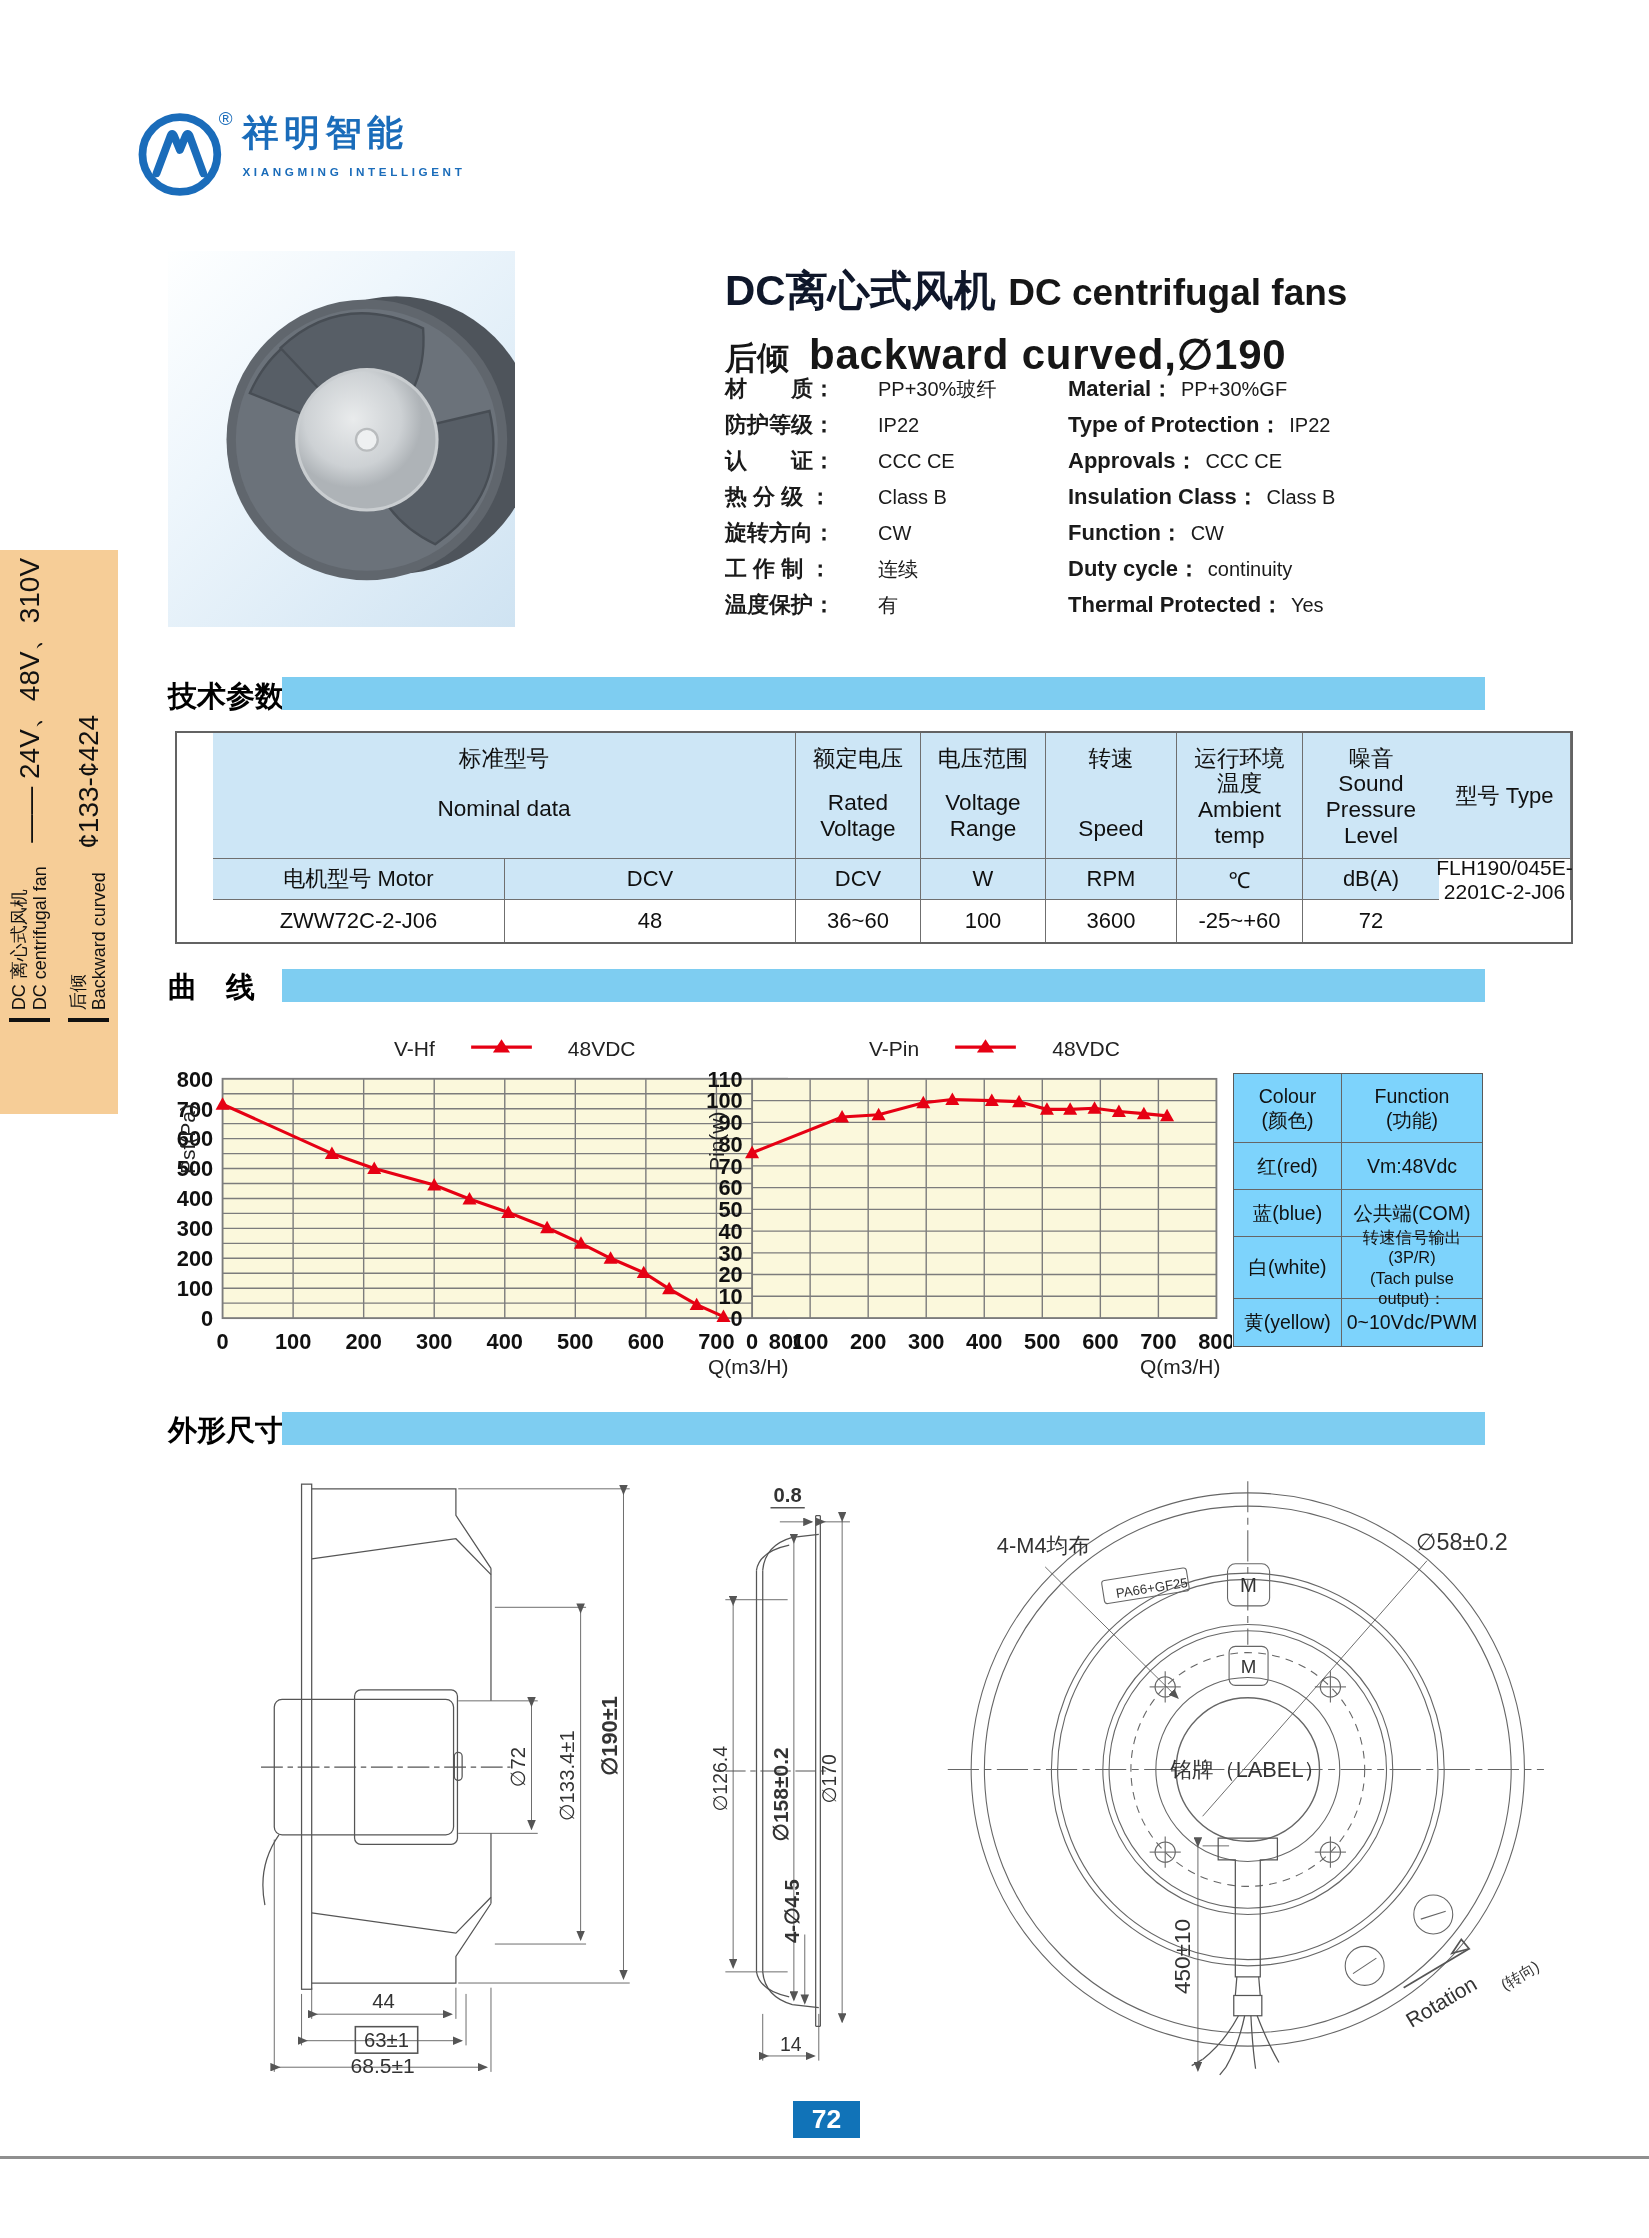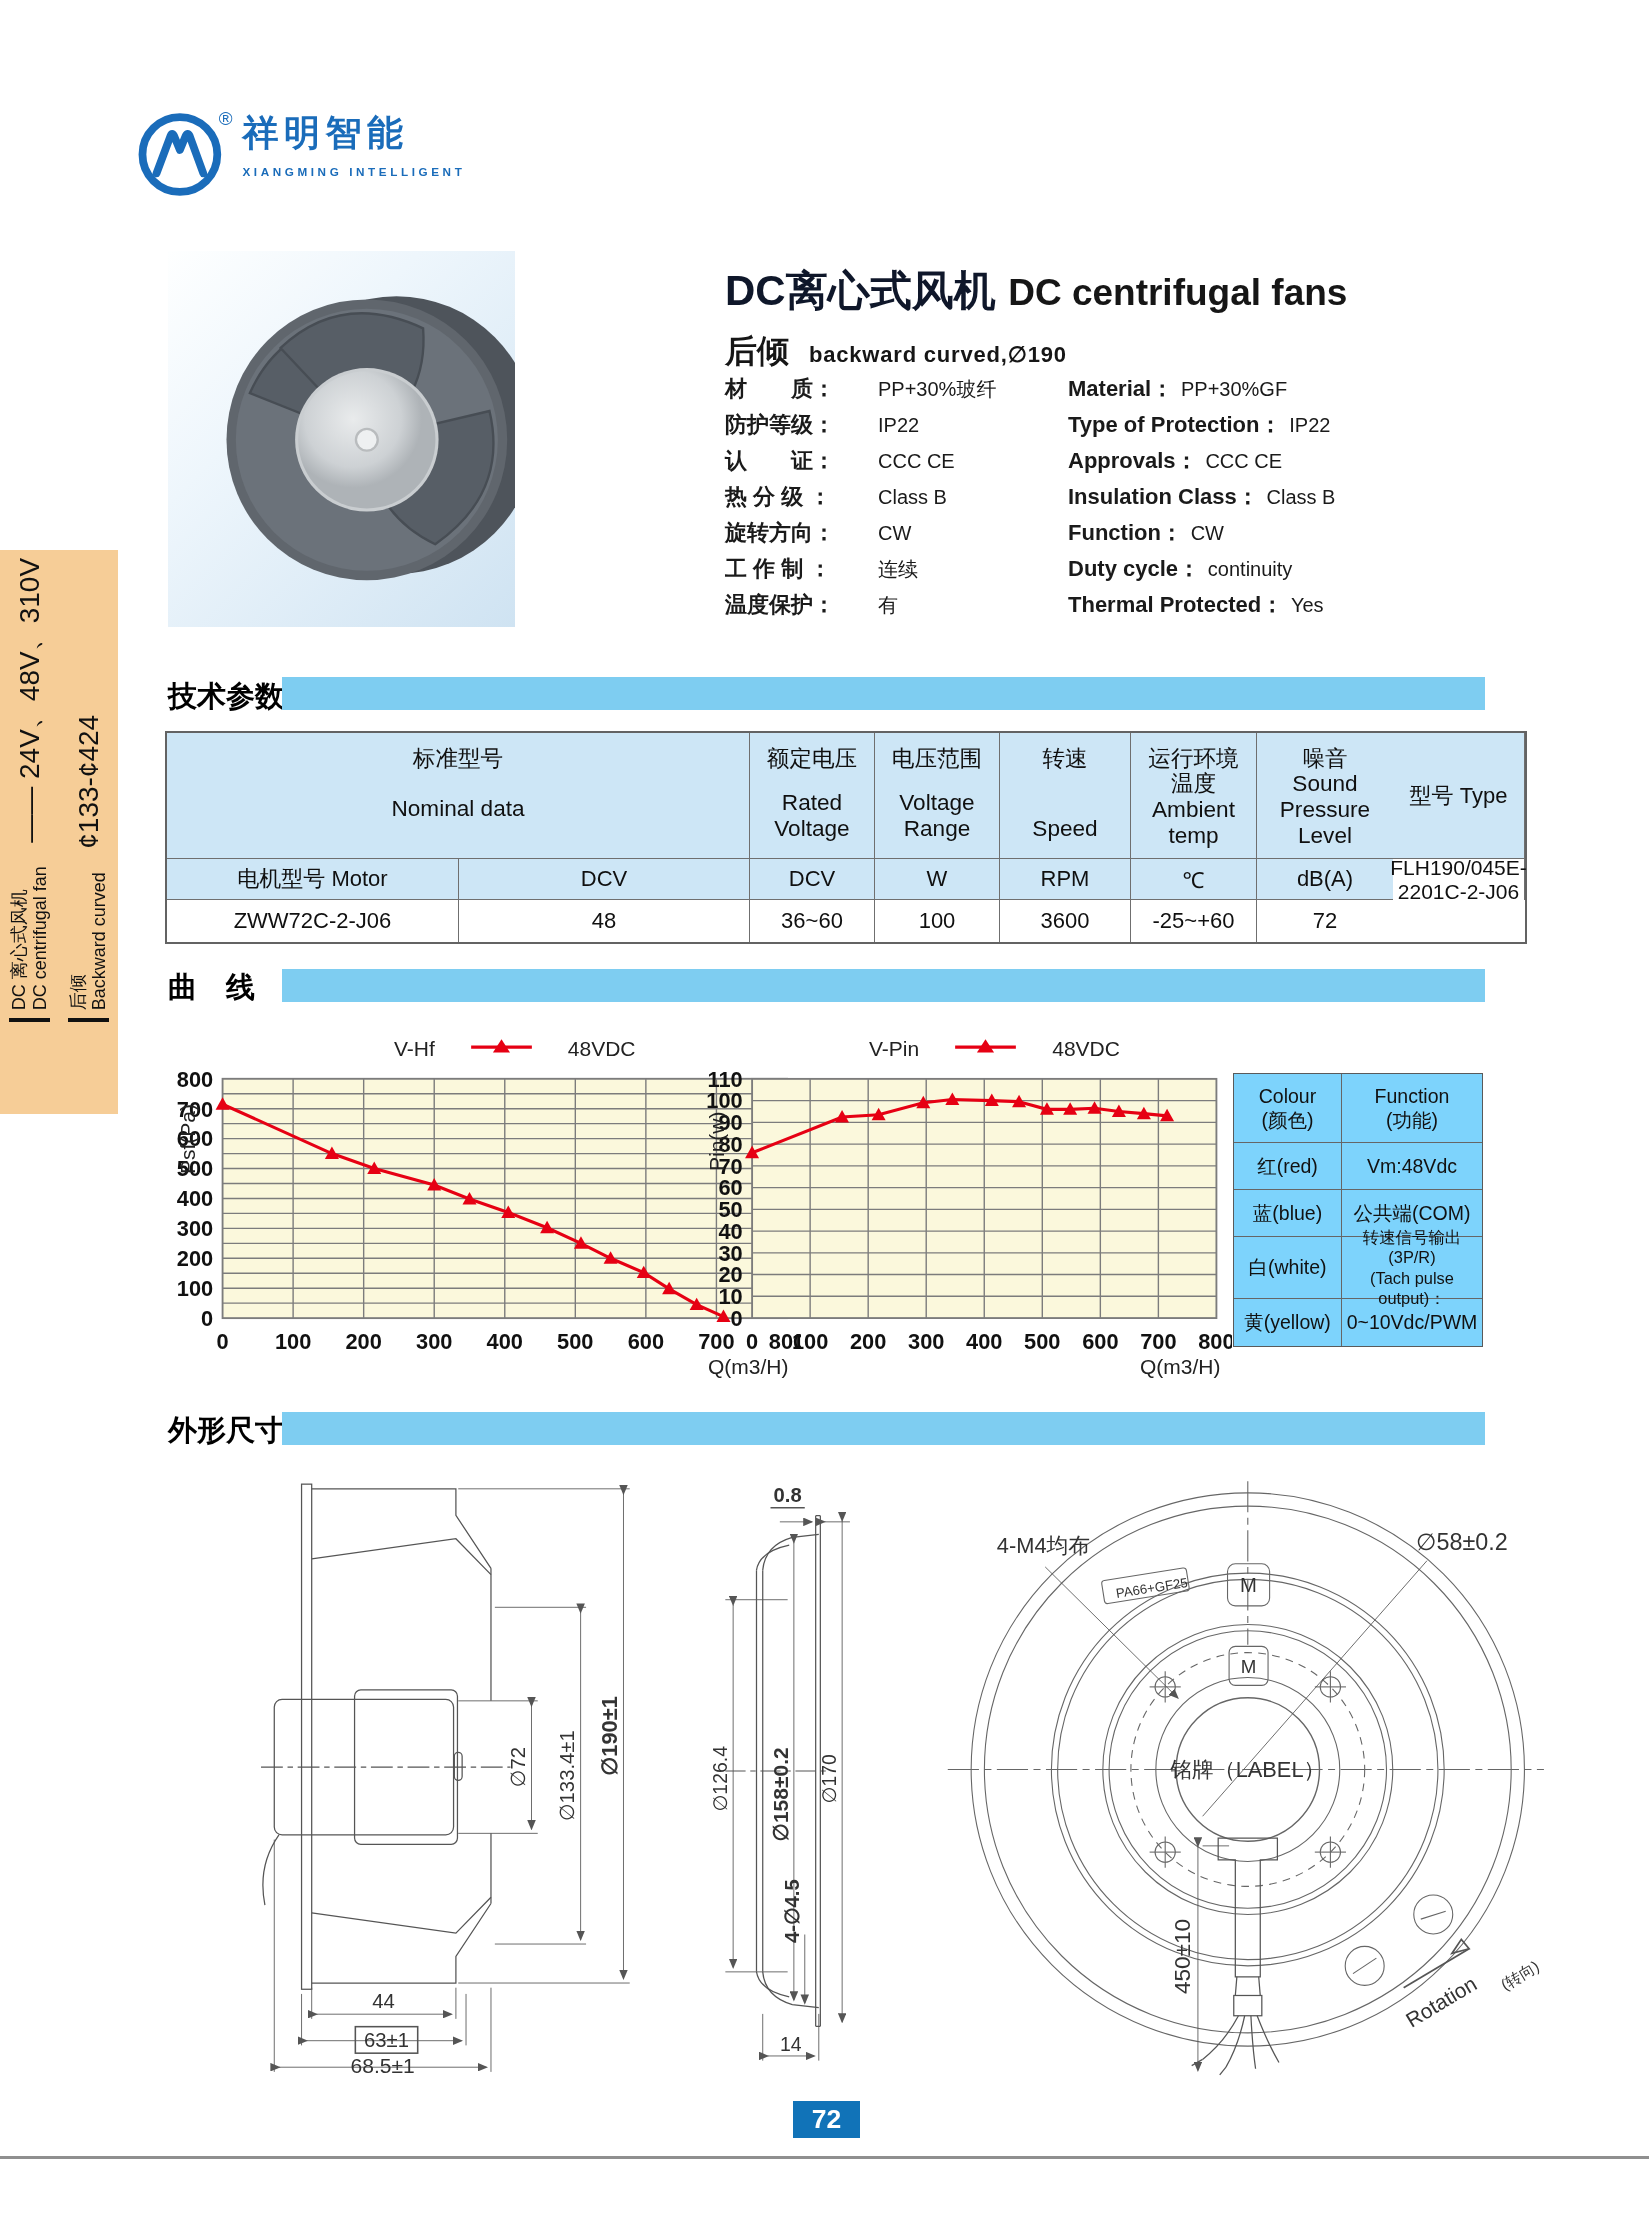--- a/index.html
+++ b/index.html
@@ -12,21 +12,21 @@
   .logo-en{font-size:11.7px;font-weight:bold;color:#1a6cba;letter-spacing:3.6px;margin-top:6.2px;}
 
   
   .photo{width:347px;height:376px;background:linear-gradient(135deg,#feffff 0%,#eef6fc 35%,#cfe3f2 100%);}
 
   
   .title-line{display:flex;align-items:baseline;white-space:nowrap;}
   .title-cn{font-size:42px;font-weight:bold;color:#0f172a;}
   .title-en{font-size:37px;font-weight:bold;color:#161616;margin-left:12.5px;}
   .sub-cn{font-size:32px;font-weight:bold;color:#161616;}
-  .sub-en{font-size:22px;font-weight:bold;color:#161616;margin-left:20px;letter-spacing:0.8px;text-align:center;}
+  .sub-en{font-size:42px;font-weight:bold;color:#161616;margin-left:20px;letter-spacing:0.8px;text-align:center;}
 
   
   .spec-row{display:flex;align-items:baseline;height:36px;white-space:nowrap;}
   .spec-cnl{width:153px;font-size:22px;font-weight:bold;}
   .spec-cnv{width:190px;font-size:20px;}
   .spec-enl{font-size:22px;font-weight:bold;}
   .spec-env{font-size:20px;margin-left:7.8px;}
 
   
   .side-tab{left:0;top:550px;width:118px;height:564px;background:#f6cd97;}
@@ -192,21 +192,21 @@
           <div class="side-en">Backward curved</div>
         </div>
         <div class="side-val">¢133-¢424</div>
       </div>
     </div>
   </div>
 
   <div class="abs sec-title" style="left:168px;top:677px;">技术参数</div>
   <div class="abs sec-bar" style="left:282px;top:677px;width:1203px;"></div>
 
-  <div class="abs ptable" style="left:165px;top:731px;">
+  <div class="abs ptable" style="left:175px;top:731px;padding-left:36px;">
     <div class="c hd group">
       <div>标准型号</div>
       <div style="margin-bottom:20px;">Nominal data</div>
     </div>
     <div class="c hd">
       <div>额定电压</div>
       <div>Rated Voltage</div>
     </div>
     <div class="c hd">
       <div>电压范围</div>

